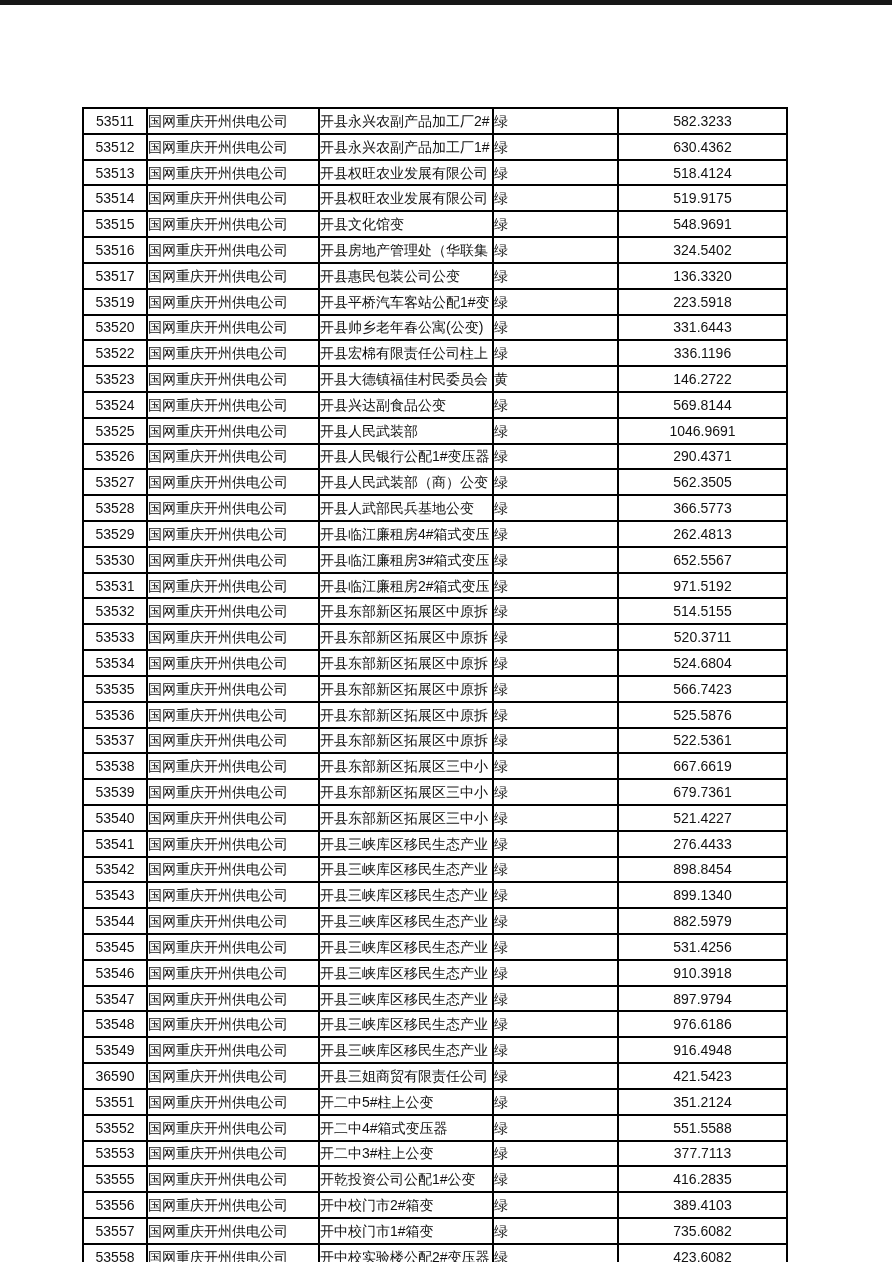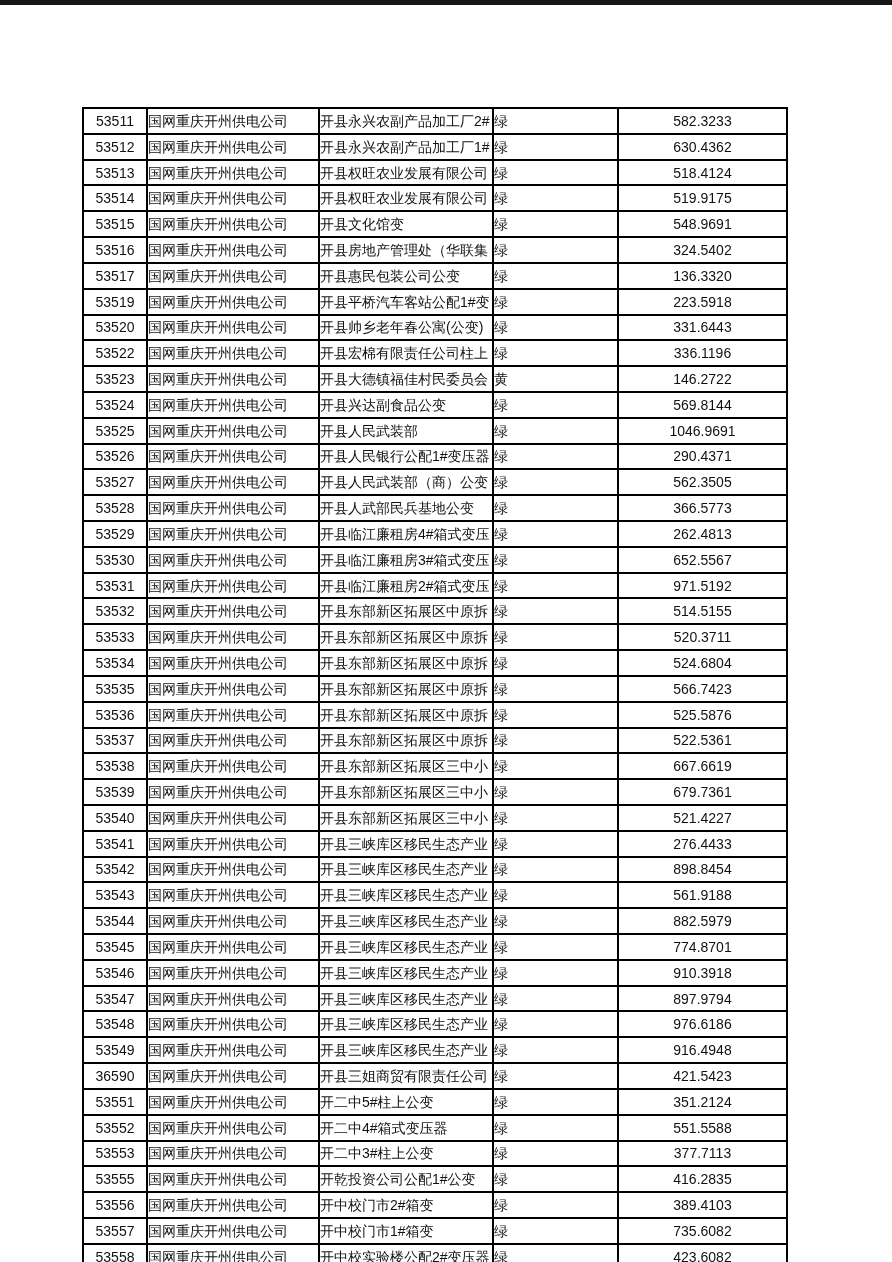--- a/index.html
+++ b/index.html
@@ -269,35 +269,35 @@
     <td class="c-company">国网重庆开州供电公司</td>
     <td class="c-name">开县三峡库区移民生态产业</td>
     <td class="c-status">绿</td>
     <td class="c-value">898.8454</td>
   </tr>
       <tr>
     <td class="c-id">53543</td>
     <td class="c-company">国网重庆开州供电公司</td>
     <td class="c-name">开县三峡库区移民生态产业</td>
     <td class="c-status">绿</td>
-    <td class="c-value">561.9188</td>
+    <td class="c-value">899.1340</td>
   </tr>
       <tr>
     <td class="c-id">53544</td>
     <td class="c-company">国网重庆开州供电公司</td>
     <td class="c-name">开县三峡库区移民生态产业</td>
     <td class="c-status">绿</td>
     <td class="c-value">882.5979</td>
   </tr>
       <tr>
     <td class="c-id">53545</td>
     <td class="c-company">国网重庆开州供电公司</td>
     <td class="c-name">开县三峡库区移民生态产业</td>
     <td class="c-status">绿</td>
-    <td class="c-value">774.8701</td>
+    <td class="c-value">531.4256</td>
   </tr>
       <tr>
     <td class="c-id">53546</td>
     <td class="c-company">国网重庆开州供电公司</td>
     <td class="c-name">开县三峡库区移民生态产业</td>
     <td class="c-status">绿</td>
     <td class="c-value">910.3918</td>
   </tr>
       <tr>
     <td class="c-id">53547</td>

